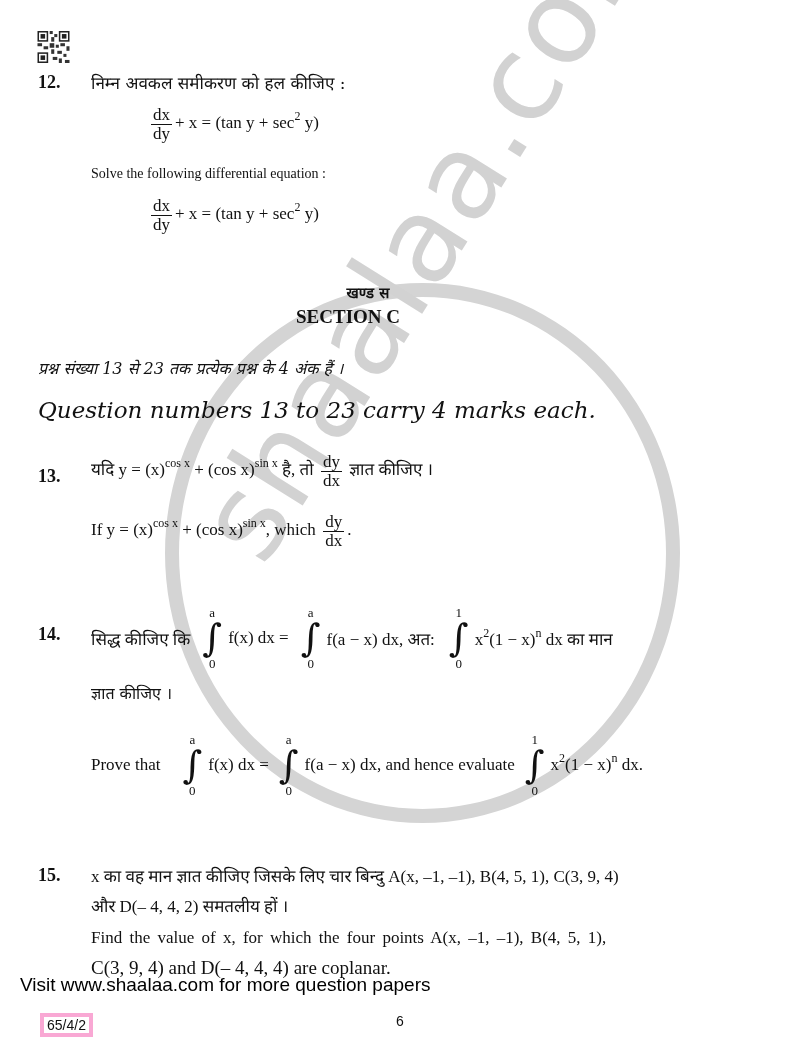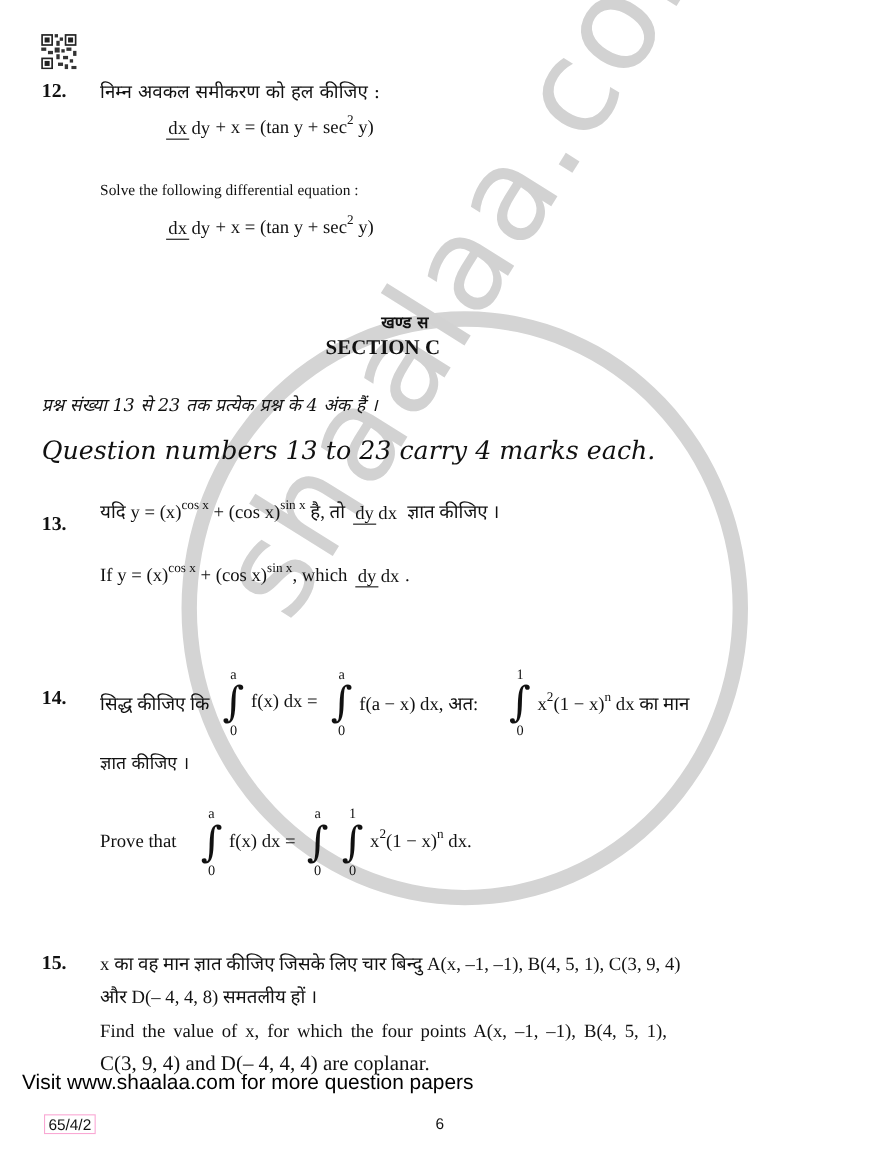--- a/index.html
+++ b/index.html
@@ -14,31 +14,31 @@
       border: 14px solid #d4d4d4; border-radius: 50%; box-sizing: border-box;
     }
     .watermark-text {
       position: absolute; left: 170px; top: 510px;
       font-family: "DejaVu Sans", sans-serif; font-size: 118px; color: #d2d2d2;
       transform: rotate(-58deg); transform-origin: left top;
       white-space: nowrap; letter-spacing: 2px;
     }
     .qnum { font-weight: bold; font-family: Liberation Serif, serif; font-size: 18px; }
     .serif { font-family: "Liberation Serif", serif; }
-    .frac { display: inline-flex; align-items: center; vertical-align: middle; line-height: 1.05; margin: 0 3px; }
+    .frac { display: inline-flex; flex-direction: column; align-items: center; vertical-align: middle; line-height: 1.05; margin: 0 3px; }
     .frac .num { border-bottom: 1px solid #111; padding: 0 2px; }
     .frac .den { padding: 0 2px; }
     sup { font-size: 12px; vertical-align: 8px; line-height: 0; }
     .intg { display: inline-flex; flex-direction: column; align-items: center; vertical-align: middle; line-height: 1; margin: 0 6px; font-size: 13px; }
     .intg .sign { font-size: 38px; line-height: 38px; font-family: "DejaVu Serif", serif; }
     .center { text-align: center; }
     .italic { font-style: italic; }
     .bold { font-weight: bold; }
     .footer-code {
-      position: absolute; left: 40px; top: 1013px; border: 1px solid #f9a8d4;
+      position: absolute; left: 40px; top: 1013px; border: 4px solid #f9a8d4;
       font-family: "Liberation Sans", sans-serif; font-size: 14px; padding: 0 3px; line-height: 16px;
     }
     .footer-page { position: absolute; left: 396px; top: 1013px; font-family: "Liberation Sans", sans-serif; font-size: 14px; }
     .footer-visit { position: absolute; left: 20px; top: 974px; font-family: "Liberation Sans", sans-serif; font-size: 19px; color: #000000; }
     .qr { position: absolute; left: 36px; top: 31px; width: 35px; height: 32px; }
   </style>
 </head>
 <body>
 
 <div class="watermark-circle"></div>
@@ -121,21 +121,21 @@
       <span>a</span>
       <span class="sign">∫</span>
       <span>0</span>
     </span>
   <span style="margin-right:6px;">f(x) dx  =</span>
   <span class="intg">
       <span>a</span>
       <span class="sign">∫</span>
       <span>0</span>
     </span>
-  <span style="margin-right:22px;">f(a − x) dx,   अत:</span>
+  <span style="margin-right:8px;">f(a − x) dx,   अत:</span>
   <span class="intg">
       <span>1</span>
       <span class="sign">∫</span>
       <span>0</span>
     </span>
   <span><span>x</span><sup>2</sup><span>(1 − x)</span><sup>n</sup><span> dx का  मान</span></span>
 </div>
 <div class="abs" style="left:91px; top:682px; font-size:16px;">ज्ञात कीजिए ।</div>
 
 <div class="abs serif" style="left:91px; top:722px; font-size:17px; white-space:nowrap; display:flex; align-items:center; height:86px;">
@@ -144,29 +144,30 @@
       <span>a</span>
       <span class="sign">∫</span>
       <span>0</span>
     </span>
   <span style="margin-right:4px;">f(x) dx  =</span>
   <span class="intg">
       <span>a</span>
       <span class="sign">∫</span>
       <span>0</span>
     </span>
+  <span style="margin-right:4px;">f(a − x) dx, and hence evaluate</span>
   <span class="intg">
       <span>1</span>
       <span class="sign">∫</span>
       <span>0</span>
     </span>
   <span><span>x</span><sup>2</sup><span>(1 − x)</span><sup>n</sup><span> dx.</span></span>
 </div>
 
 <div class="abs qnum" style="left:38px; top:865px;">15.</div>
 <div class="abs serif" style="left:91px; top:864px; font-size:17px; white-space:nowrap;">x का वह मान ज्ञात कीजिए जिसके लिए चार बिन्दु A(x, –1, –1), B(4, 5, 1), C(3, 9, 4)</div>
-<div class="abs serif" style="left:91px; top:894px; font-size:17px; white-space:nowrap;">और D(– 4, 4, 8) समतलीय हों ।</div>
+<div class="abs serif" style="left:91px; top:894px; font-size:17px; white-space:nowrap;">और D(– 4, 4, 2) समतलीय हों ।</div>
 <div class="abs serif" style="left:91px; top:928px; font-size:17px; white-space:nowrap; word-spacing:3px;">Find the value of x, for which the four points A(x, –1, –1), B(4, 5, 1),</div>
 <div class="abs serif" style="left:91px; top:957px; font-size:19px; white-space:nowrap;">C(3, 9, 4) and D(– 4, 4, 4) are coplanar.</div>
 
 <div class="footer-code">65/4/2</div>
 <div class="footer-page">6</div>
 <div class="footer-visit">Visit www.shaalaa.com for more question papers</div>
 
 </body></html>

